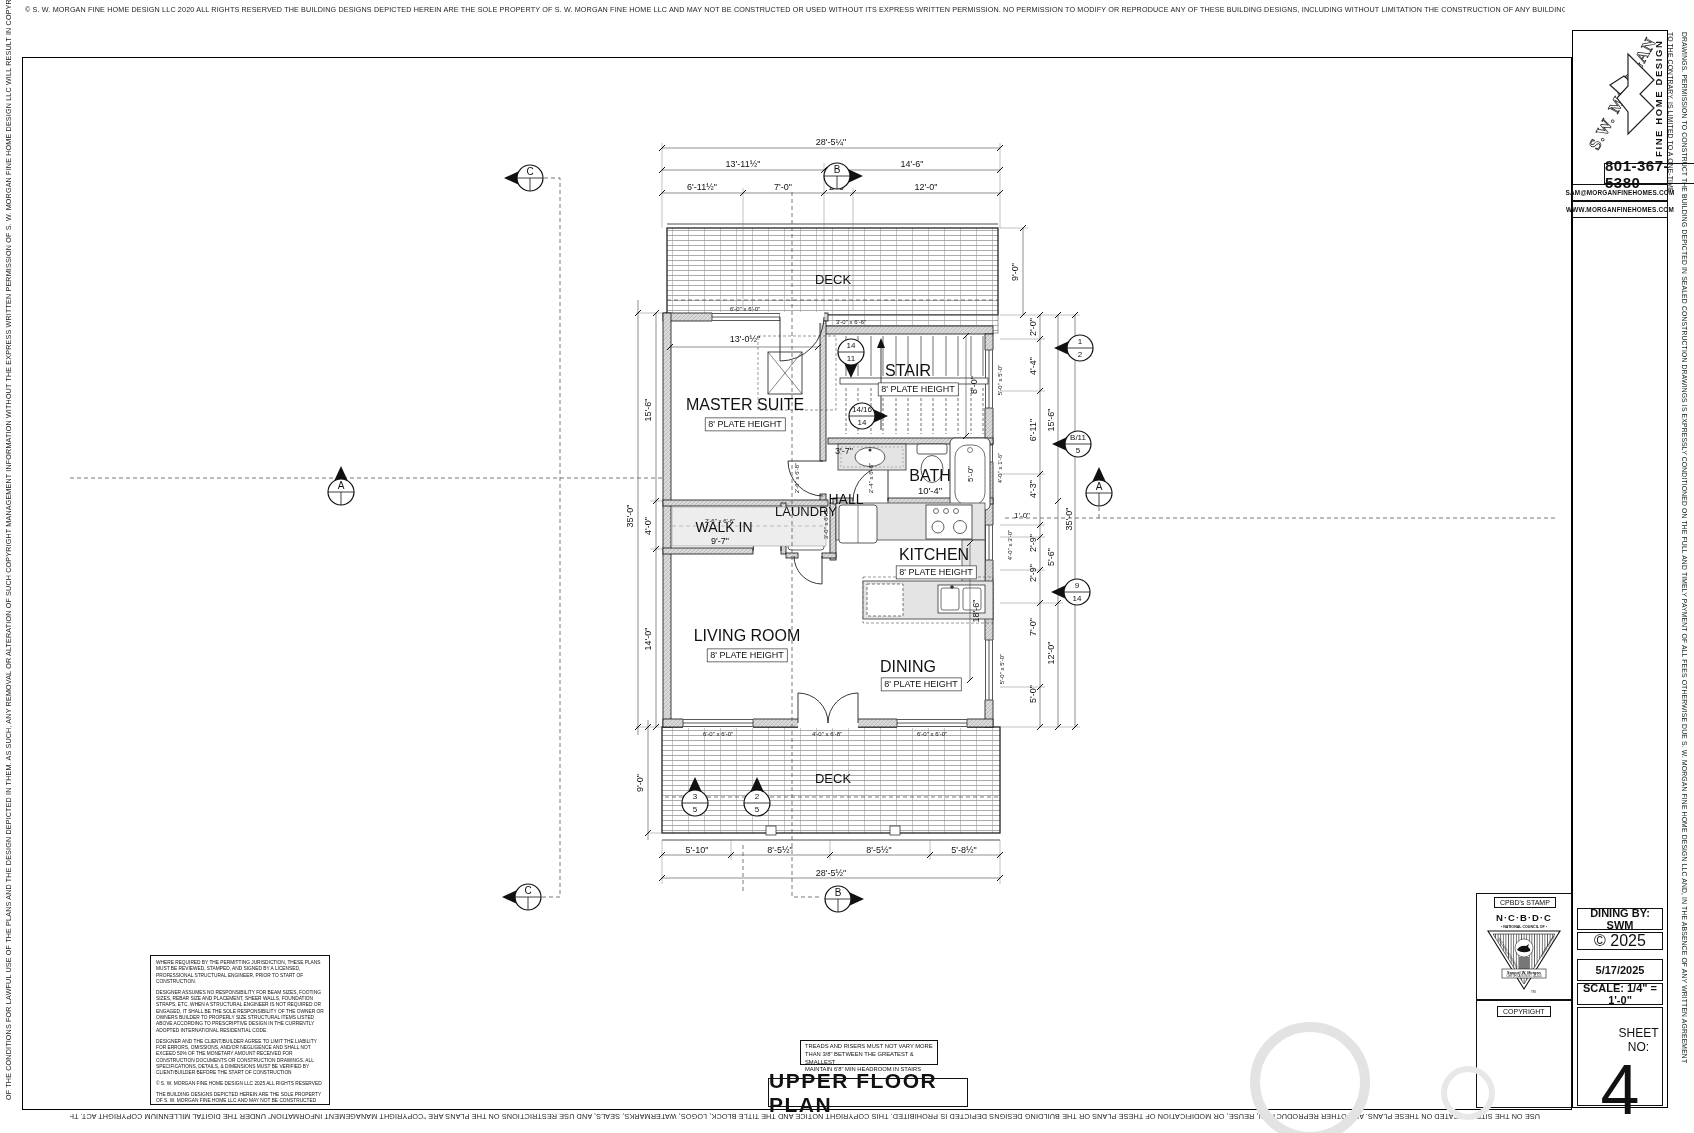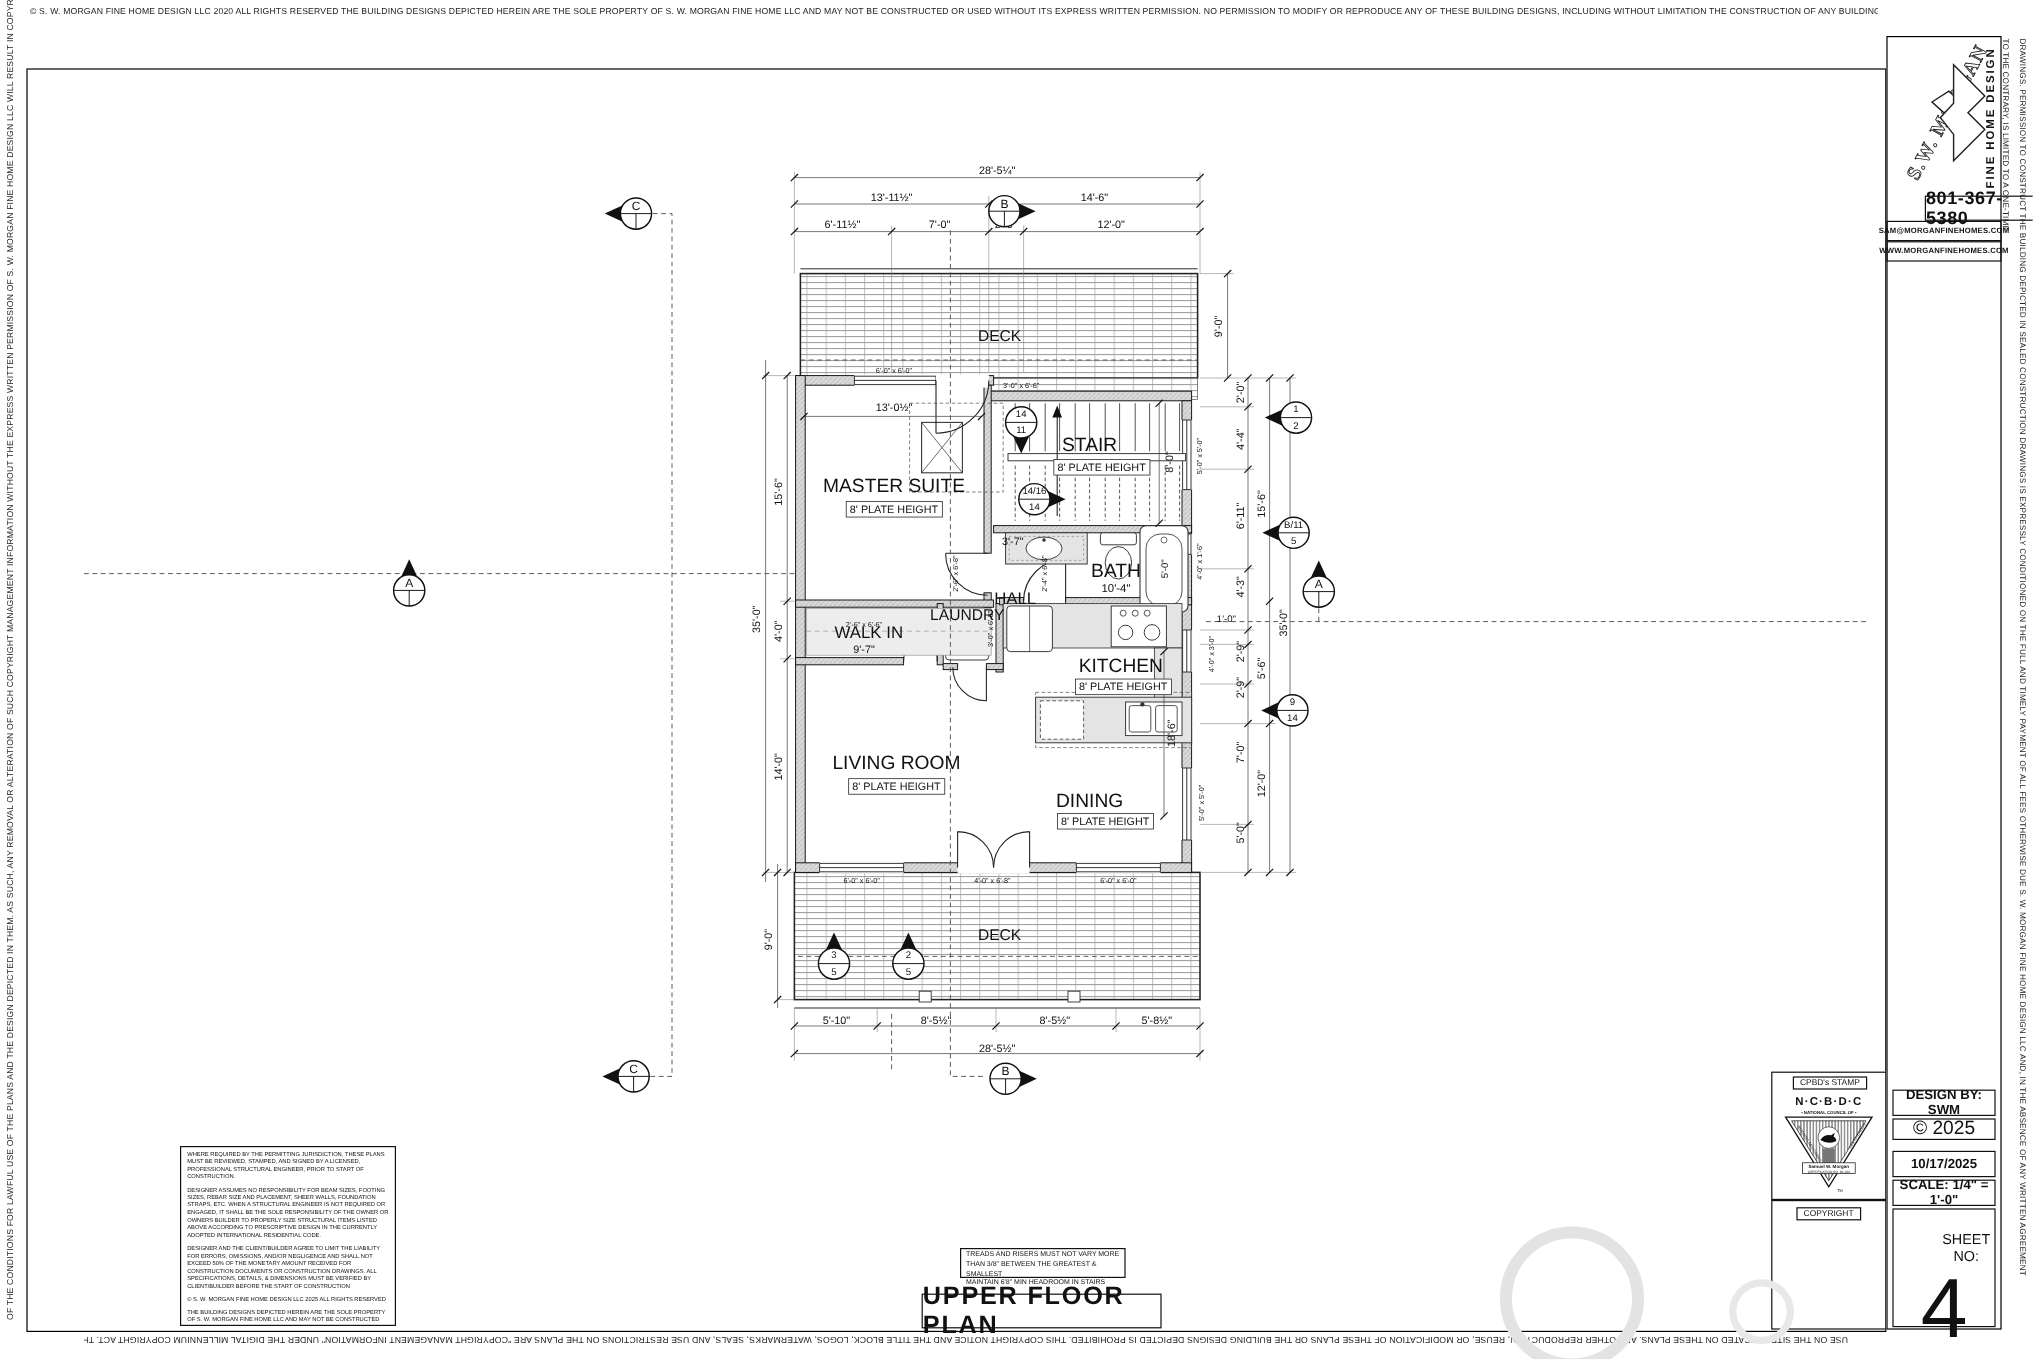--- a/index.html
+++ b/index.html
@@ -72,23 +72,23 @@
     <text transform="translate(22,34) rotate(58)" style="font-size:3.2px;fill:#222;">BUILDING DESIGNERS</text>
     <text transform="translate(70,31) rotate(-58) translate(-20,8)" style="font-size:3.2px;fill:#222;">CERTIFICATION</text>
     <rect x="26" y="64" width="44" height="9" fill="#fff" stroke="#111" stroke-width="0.6"></rect>
     <text x="48" y="68.5" text-anchor="middle" style="font-size:3.8px;font-weight:bold;">Samuel W. Morgan</text>
     <text x="48" y="72.2" text-anchor="middle" style="font-size:2.7px;">CERTIFICATION NO. 40-104</text>
     <text x="55" y="88" style="font-size:3.2px;">TM</text>
   </svg>
   <div class="abs box" style="left:1476px;top:1000px;width:96px;height:108px;background:#fff;"></div>
   <div class="abs stamp-label" style="left:1497px;top:1006px;">COPYRIGHT</div>
 
-  <div class="abs tb-entry" id="drawn-by" style="top:908px;height:22px;">DESIGN BY: SWM</div>
+  <div class="abs tb-entry" id="drawn-by" style="top:908px;height:22px;">DINING BY: SWM</div>
   <div class="abs tb-entry" id="copyright-year" style="top:932px;height:18px;">© 2025</div>
-  <div class="abs tb-entry" id="plan-date" style="top:959px;height:22px;">10/17/2025</div>
+  <div class="abs tb-entry" id="plan-date" style="top:959px;height:22px;">5/17/2025</div>
   <div class="abs tb-entry" id="scale-label" style="top:983px;height:22px;">SCALE: 1/4" = 1'-0"</div>
   <div class="abs tb-entry" id="sheet-no-box" style="top:1007px;height:99px;">
     <div id="sheet-no-label">SHEET NO:</div>
     <div id="sheet-no">4</div>
   </div>
 
   <div class="abs box" id="disclaimer-block" style="left:150px;top:955px;width:180px;height:150px;">
       <p>WHERE REQUIRED BY THE PERMITTING JURISDICTION, THESE PLANS MUST BE REVIEWED, STAMPED, AND SIGNED BY A LICENSED, PROFESSIONAL STRUCTURAL ENGINEER, PRIOR TO START OF CONSTRUCTION.</p>
       <p>DESIGNER ASSUMES NO RESPONSIBILITY FOR BEAM SIZES, FOOTING SIZES, REBAR SIZE AND PLACEMENT, SHEER WALLS, FOUNDATION STRAPS, ETC. WHEN A STRUCTURAL ENGINEER IS NOT REQUIRED OR ENGAGED, IT SHALL BE THE SOLE RESPONSIBILITY OF THE OWNER OR OWNERS BUILDER TO PROPERLY SIZE STRUCTURAL ITEMS LISTED ABOVE ACCORDING TO PRESCRIPTIVE DESIGN IN THE CURRENTLY ADOPTED INTERNATIONAL RESIDENTIAL CODE.</p>
       <p>DESIGNER AND THE CLIENT/BUILDER AGREE TO LIMIT THE LIABILITY FOR ERRORS, OMISSIONS, AND/OR NEGLIGENCE AND SHALL NOT EXCEED 50% OF THE MONETARY AMOUNT RECEIVED FOR CONSTRUCTION DOCUMENTS OR CONSTRUCTION DRAWINGS. ALL SPECIFICATIONS, DETAILS, &amp; DIMENSIONS MUST BE VERIFIED BY CLIENT/BUILDER BEFORE THE START OF CONSTRUCTION</p>

